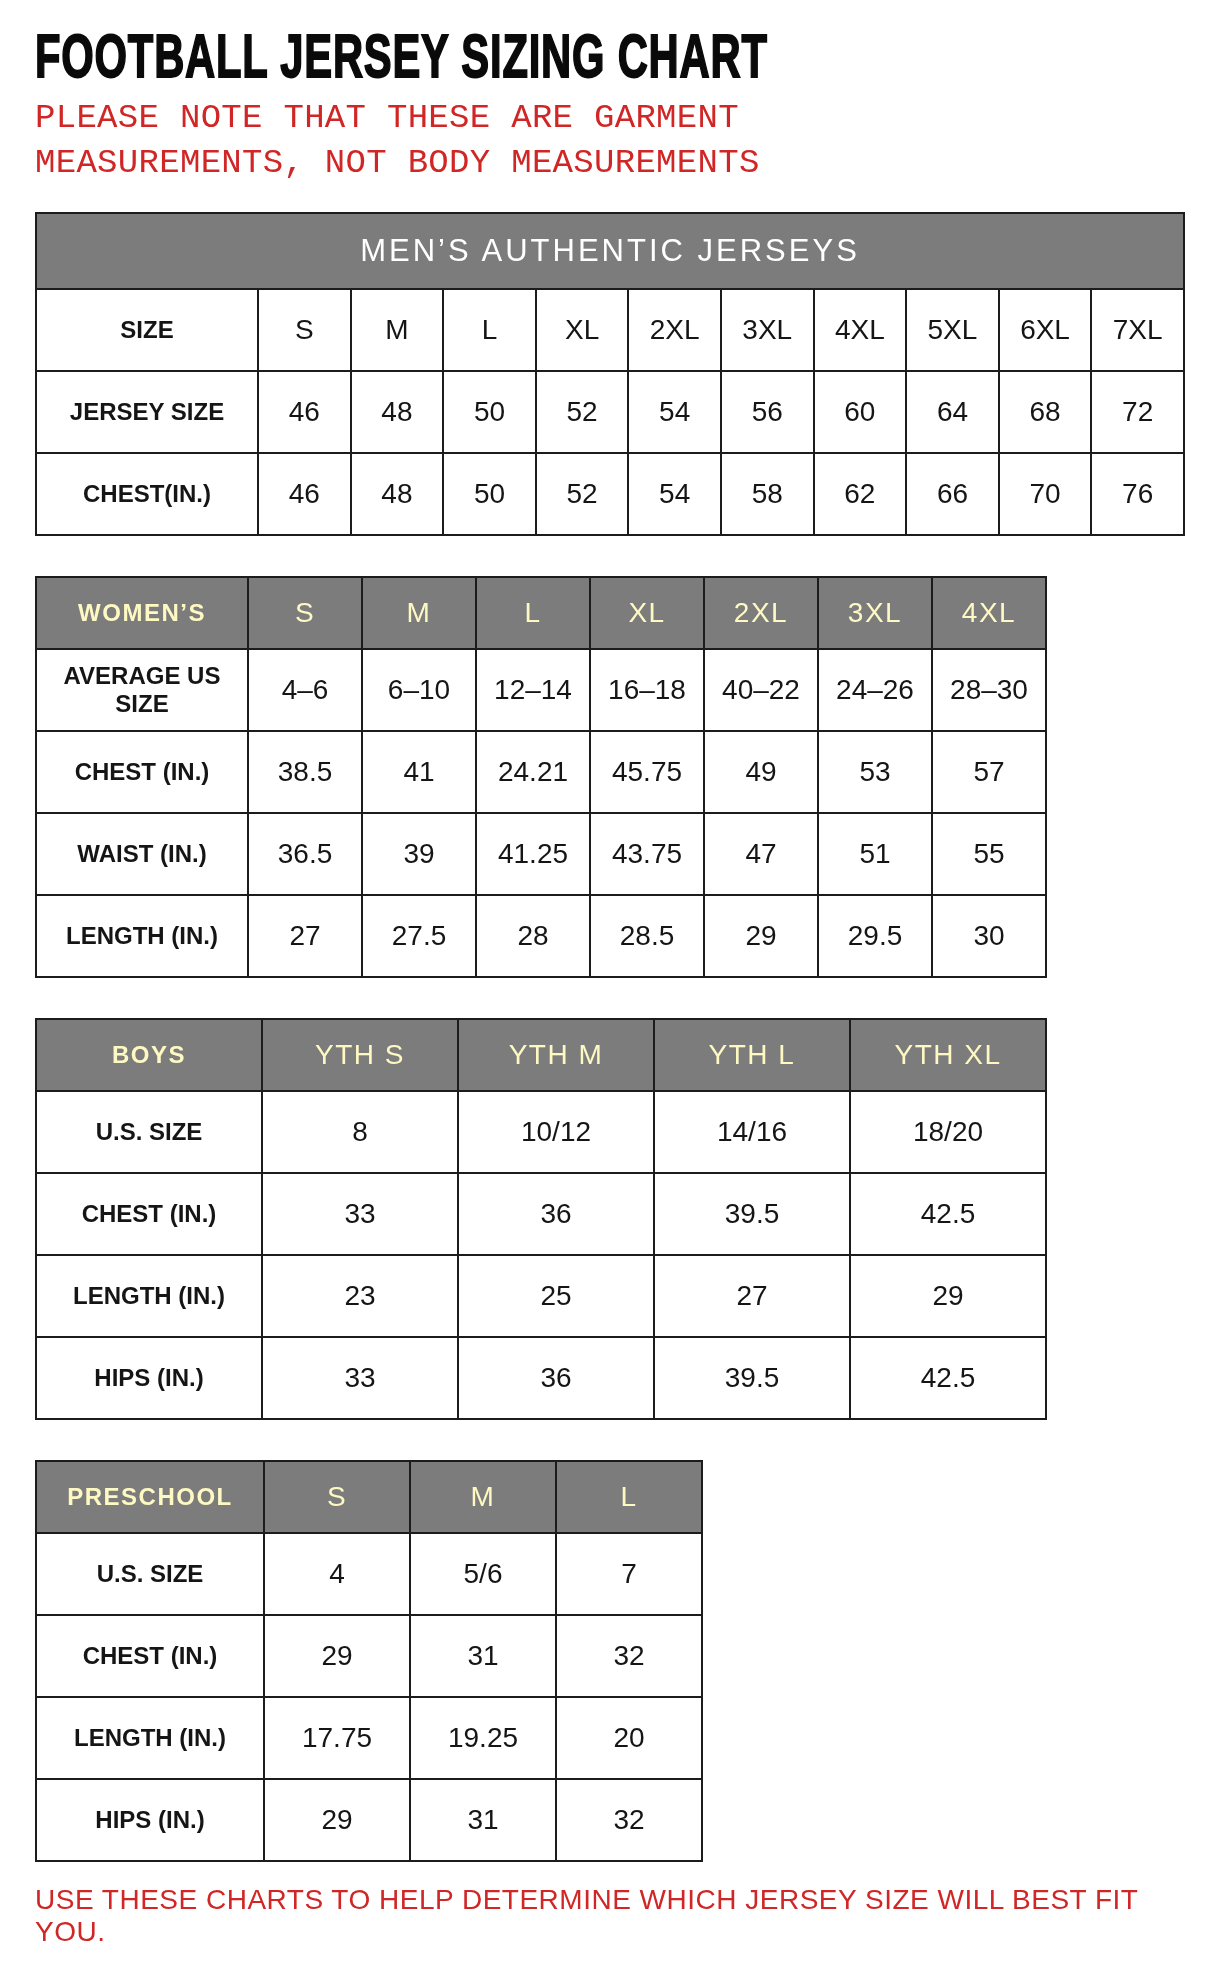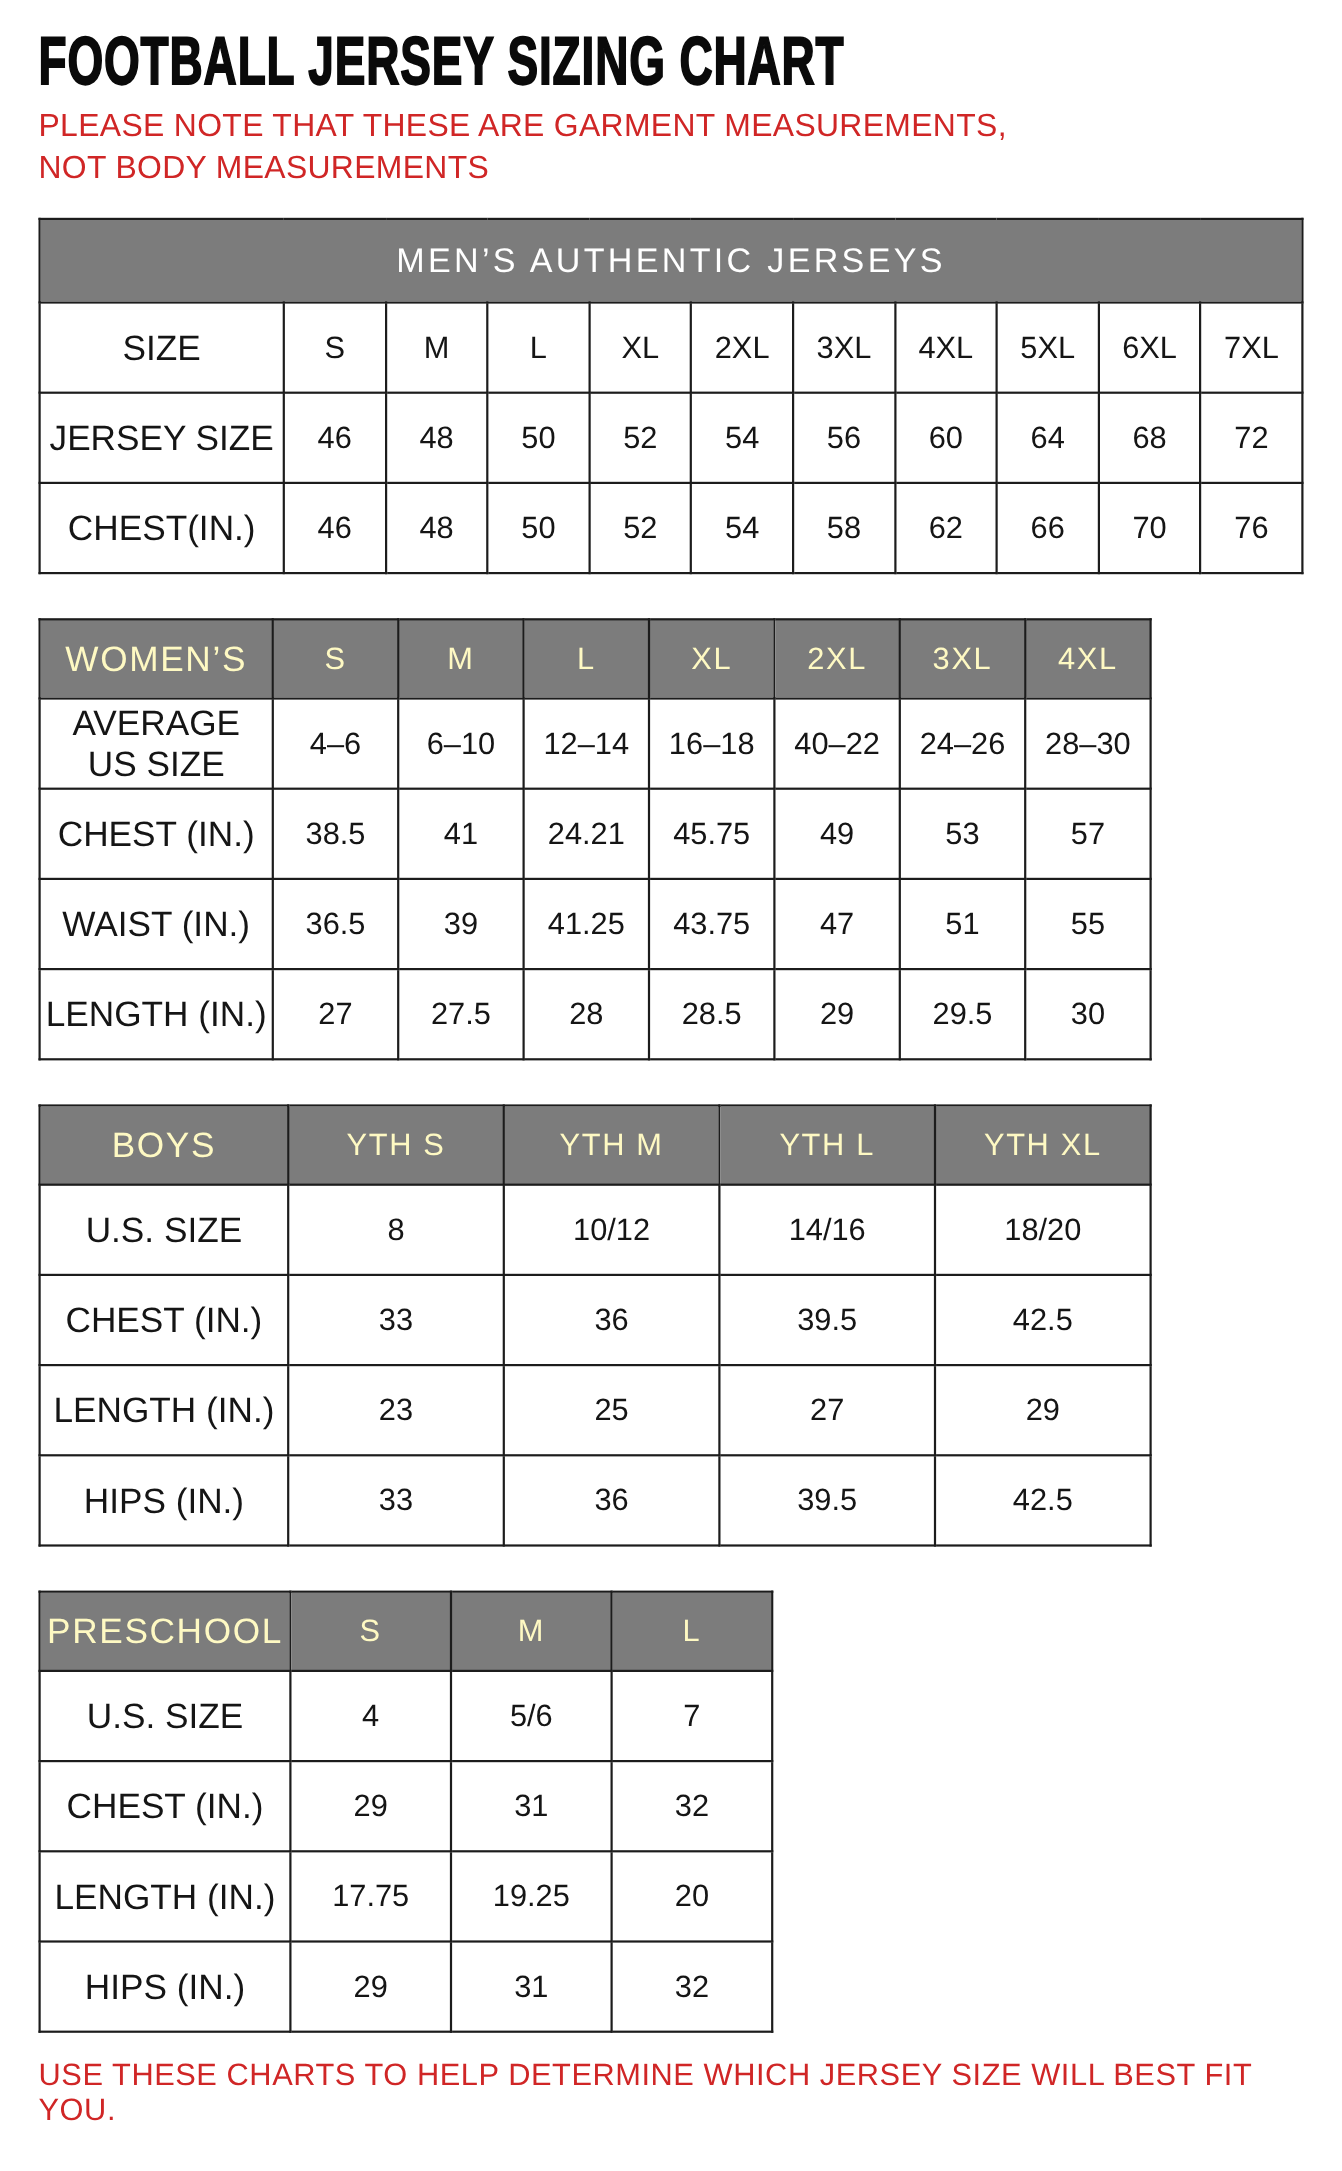--- a/index.html
+++ b/index.html
@@ -26,24 +26,25 @@
     color:#0a0a0a;
     -webkit-text-stroke:1.6px #0a0a0a;
     transform:scale(0.76,1.12);
     transform-origin:left top;
     white-space:nowrap;
     line-height:1.05;
   }
   .note{
     margin-top:14px;
     width:920px;
-    font-size:29px;
+    font-size:34px;
     line-height:1.32;
     letter-spacing:0.3px;
     color:var(--red);
+    font-family:Liberation Mono, monospace;
   }
 
   table{
     border-collapse:collapse;
     table-layout:fixed;
     margin-top:40px;
   }
   td{
     border:2px solid var(--border);
     text-align:center;
@@ -62,21 +63,21 @@
     letter-spacing:3px;
     height:70px;
   }
   td.head{
     background:var(--gray);
     color:#fef9c3;
     font-size:28px;
     letter-spacing:1.5px;
     height:66px;
   }
-  td.label-col{font-size:32px;}
+  td.label-col{font-size:24px;font-weight:bold;}
 
   .t-mens{width:1150px;margin-top:26px;padding-left:32px;}
   .t-mens col.c0{width:222px;}
   .t-womens{width:1012px;}
   .t-womens col.c0{width:212px;}
   .t-boys{width:1012px;}
   .t-boys col.c0{width:226px;}
   .t-preschool{width:668px;}
   .t-preschool col.c0{width:228px;}
 

